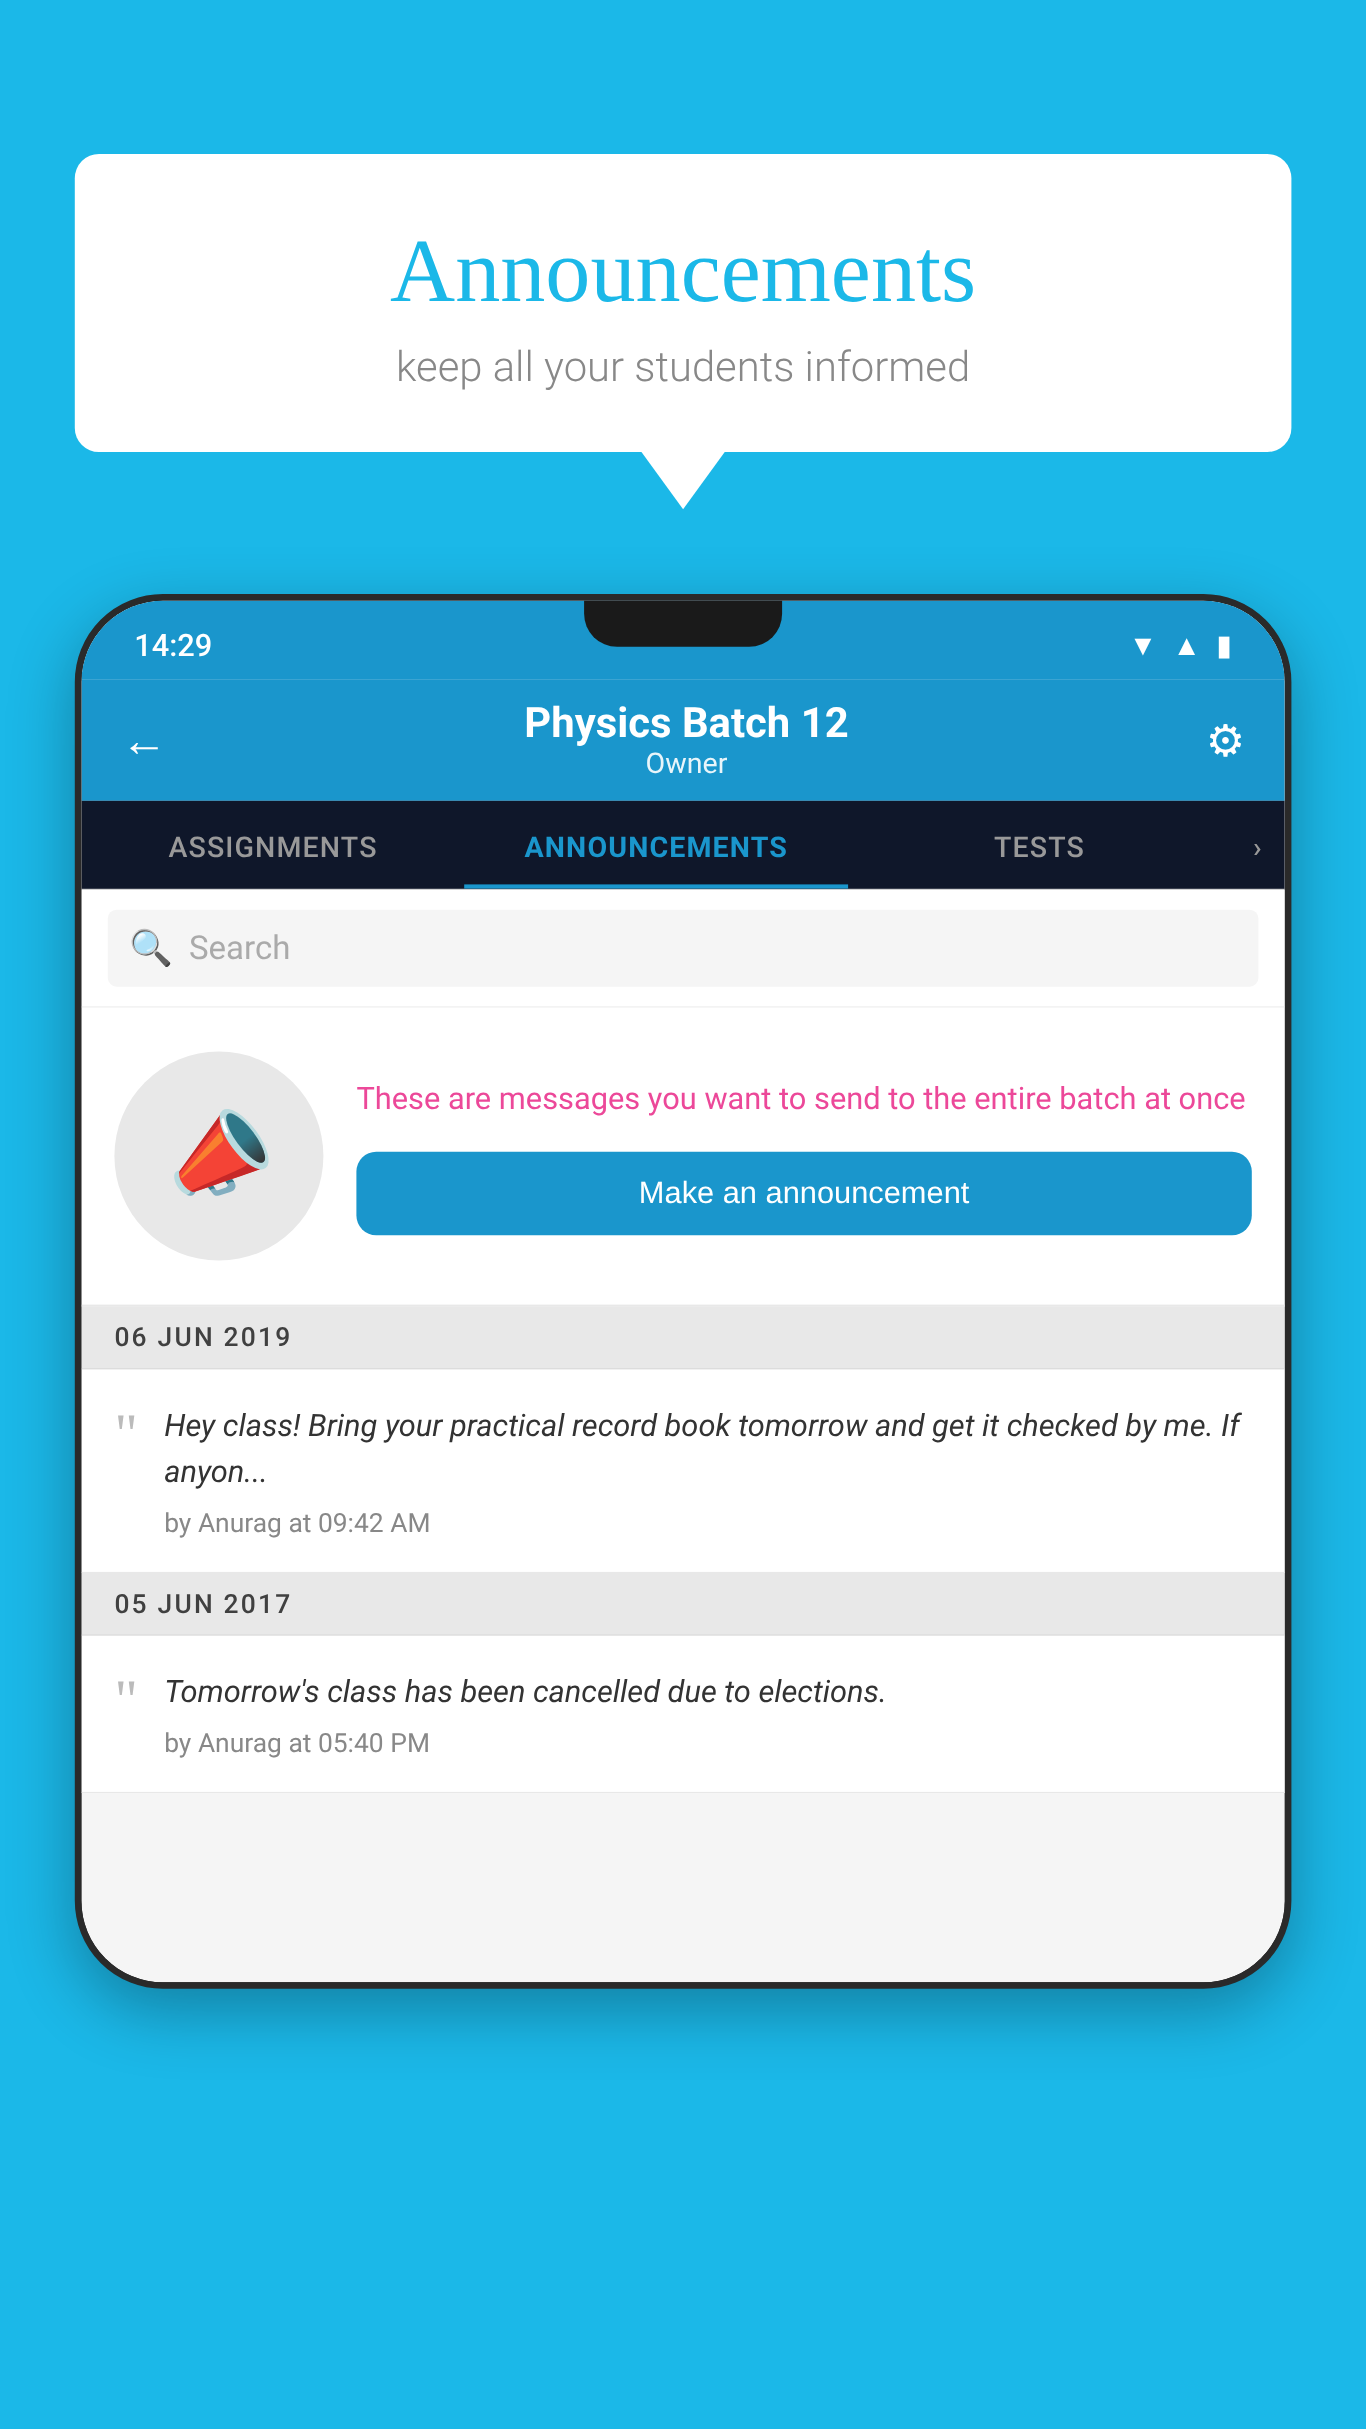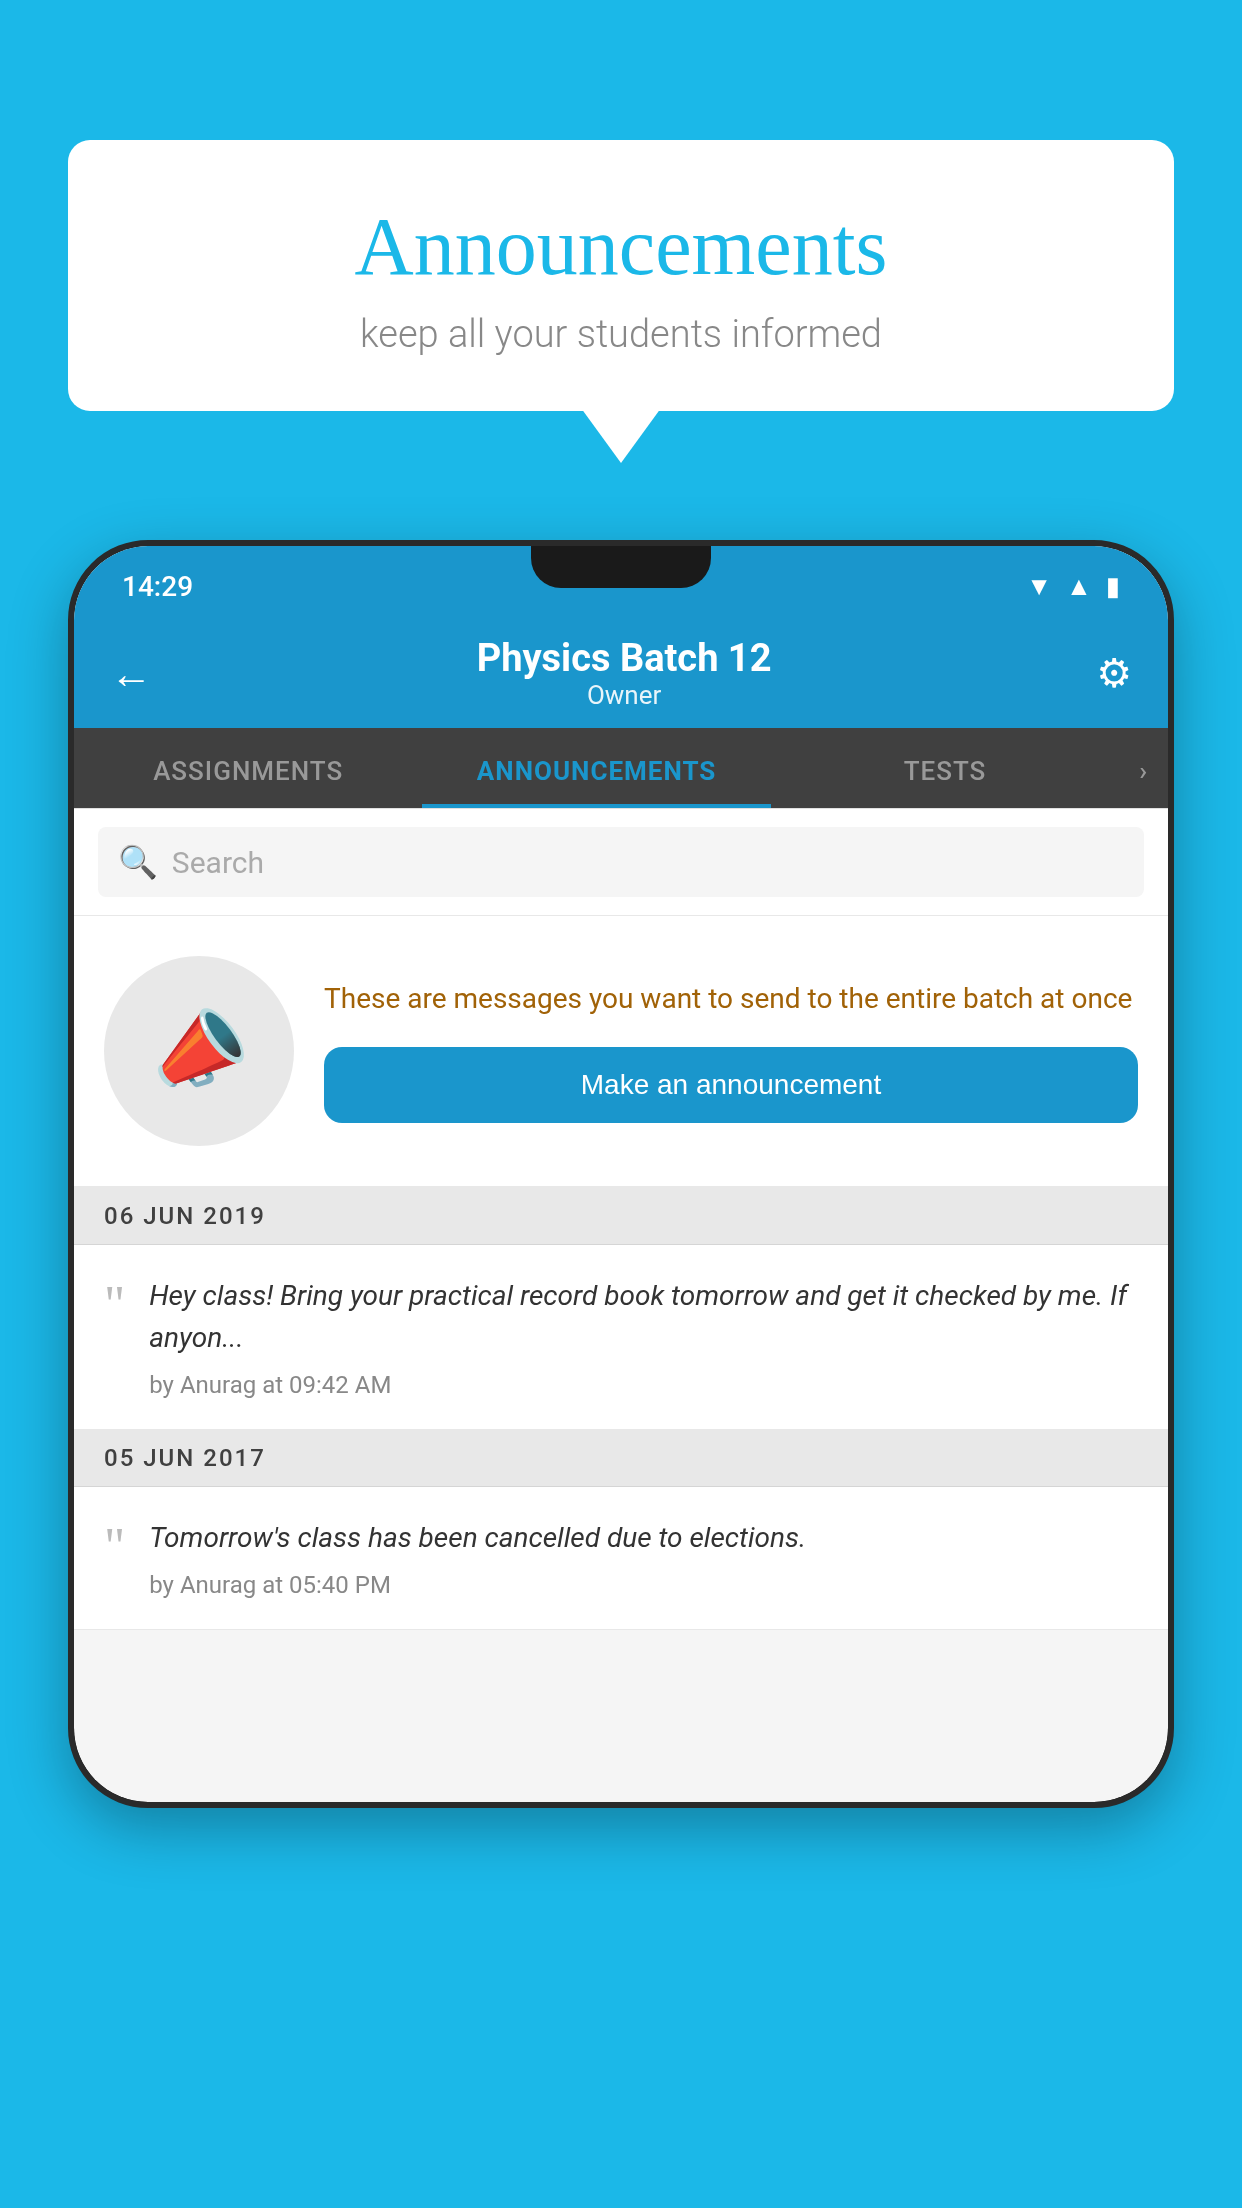--- a/index.html
+++ b/index.html
@@ -157,21 +157,21 @@
     }
 
     .header-gear {
       color: white;
       font-size: 40px;
       cursor: pointer;
     }
 
     
     .tabs-container {
-      background: #404040;
+      background: #0f172a;
       display: flex;
       border-bottom: 1px solid #e0e0e0;
       overflow: hidden;
     }
 
     .tab-item {
       flex: 1;
       text-align: center;
       padding: 28px 10px 22px;
       font-size: 26px;
@@ -250,21 +250,21 @@
       color: #666;
       transform: rotate(-15deg);
     }
 
     .announce-right {
       flex: 1;
     }
 
     .announce-desc {
       font-size: 28px;
-      color: #a16207;
+      color: #ec4899;
       line-height: 1.4;
       margin-bottom: 28px;
     }
 
     .announce-btn {
       background: #1a96CC;
       color: white;
       border: none;
       border-radius: 18px;
       padding: 22px 36px;

